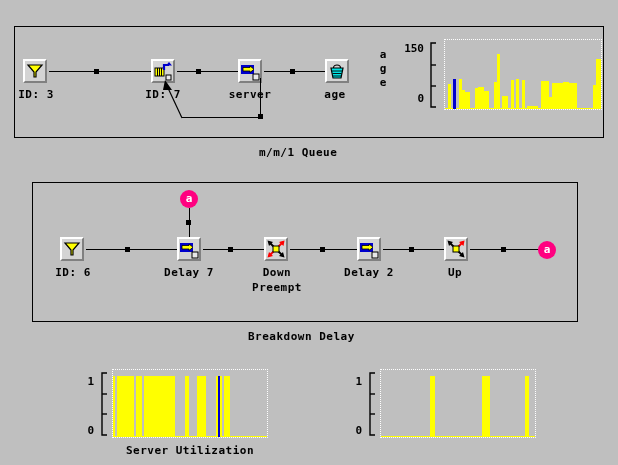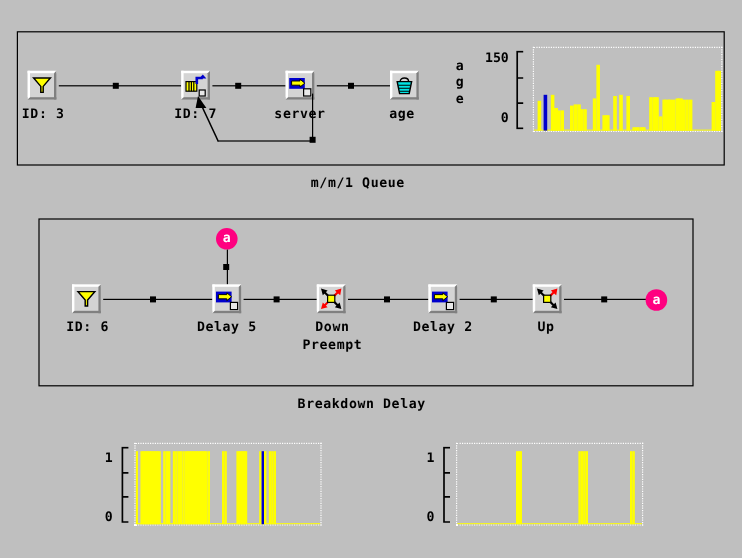--- a/index.html
+++ b/index.html
@@ -296,21 +296,21 @@
     <polyline points="1,2 8,7 1,12" fill="none" stroke="#000" stroke-width="2"></polyline>
   </svg>
 
   <div class="node" style="left:177px; top:237px;">
     <svg width="20" height="20" viewBox="0 0 20 20">
       <rect x="1" y="4" width="13" height="9" fill="#0000cc"></rect>
       <path d="M3,6.5 L10,6.5 L10,5 L14,8.3 L10,11.5 L10,10 L3,10 Z" fill="#ffff00" stroke="#000" stroke-width="0.8"></path>
       <rect x="13" y="13" width="6" height="6" fill="#e8e8e8" stroke="#000" stroke-width="1"></rect>
     </svg>
   </div>
-  <div class="node-label" style="left:162px; top:266px; width:54px;">Delay 5</div>
+  <div class="node-label" style="left:162px; top:266px; width:54px;">Delay 7</div>
 
   <div class="wire-h" style="left:203px; top:249px; width:62px;"></div>
   <div class="port" style="left:228px; top:247px;"></div>
   <svg class="arrow-r" style="left:253px; top:242px;" width="12" height="14" viewBox="0 0 12 14">
     <polyline points="1,2 8,7 1,12" fill="none" stroke="#000" stroke-width="2"></polyline>
   </svg>
 
   <div class="node" style="left:264px; top:237px;">
     <svg width="20" height="20" viewBox="0 0 20 20">
       <line x1="3" y1="3" x2="8" y2="8" stroke="#000" stroke-width="1.8"></line>
@@ -412,20 +412,21 @@
       <div class="bar" style="left: 86.24px; width: 2.45333px; height: 61px;"></div>
       <div class="bar" style="left: 88.2933px; width: 2.45333px; height: 61px;"></div>
       <div class="bar" style="left: 90.3467px; width: 2.45333px; height: 61px;"></div>
       <div class="bar" style="left: 102.667px; width: 2.45333px; height: 61px;"></div>
       <div class="bar hl" style="left: 104.72px; width: 2.45333px; height: 61px;"></div>
       <div class="bar" style="left: 106.773px; width: 2.45333px; height: 61px;"></div>
       <div class="bar" style="left: 110.88px; width: 2.45333px; height: 61px;"></div>
       <div class="bar" style="left: 112.933px; width: 2.45333px; height: 61px;"></div>
       <div class="bar" style="left: 114.987px; width: 2.45333px; height: 61px;"></div>
     </div>
+  <div class="plot-caption" style="left:108px; top:444px; width:164px;">Server Utilization</div>
 
   <div class="tick-label" style="left:350px; top:375px; width:12px;">1</div>
   <div class="tick-label" style="left:350px; top:424px; width:12px;">0</div>
   <svg class="axis-bracket" style="left:367px; top:372px;" width="10" height="64" viewBox="0 0 10 64">
     <polyline points="8,1 3,1 3,63 8,63" fill="none" stroke="#000" stroke-width="1.4"></polyline>
     <line x1="3" y1="22" x2="8" y2="22" stroke="#000" stroke-width="1.4"></line>
     <line x1="3" y1="42" x2="8" y2="42" stroke="#000" stroke-width="1.4"></line>
   </svg>
   <div class="plot-box" id="down-plot" style="left:380px; top:369px; width:156px; height:69px;">
       <div class="baseline" style="left: 0px; bottom: 0px; width: 154px;"></div>

